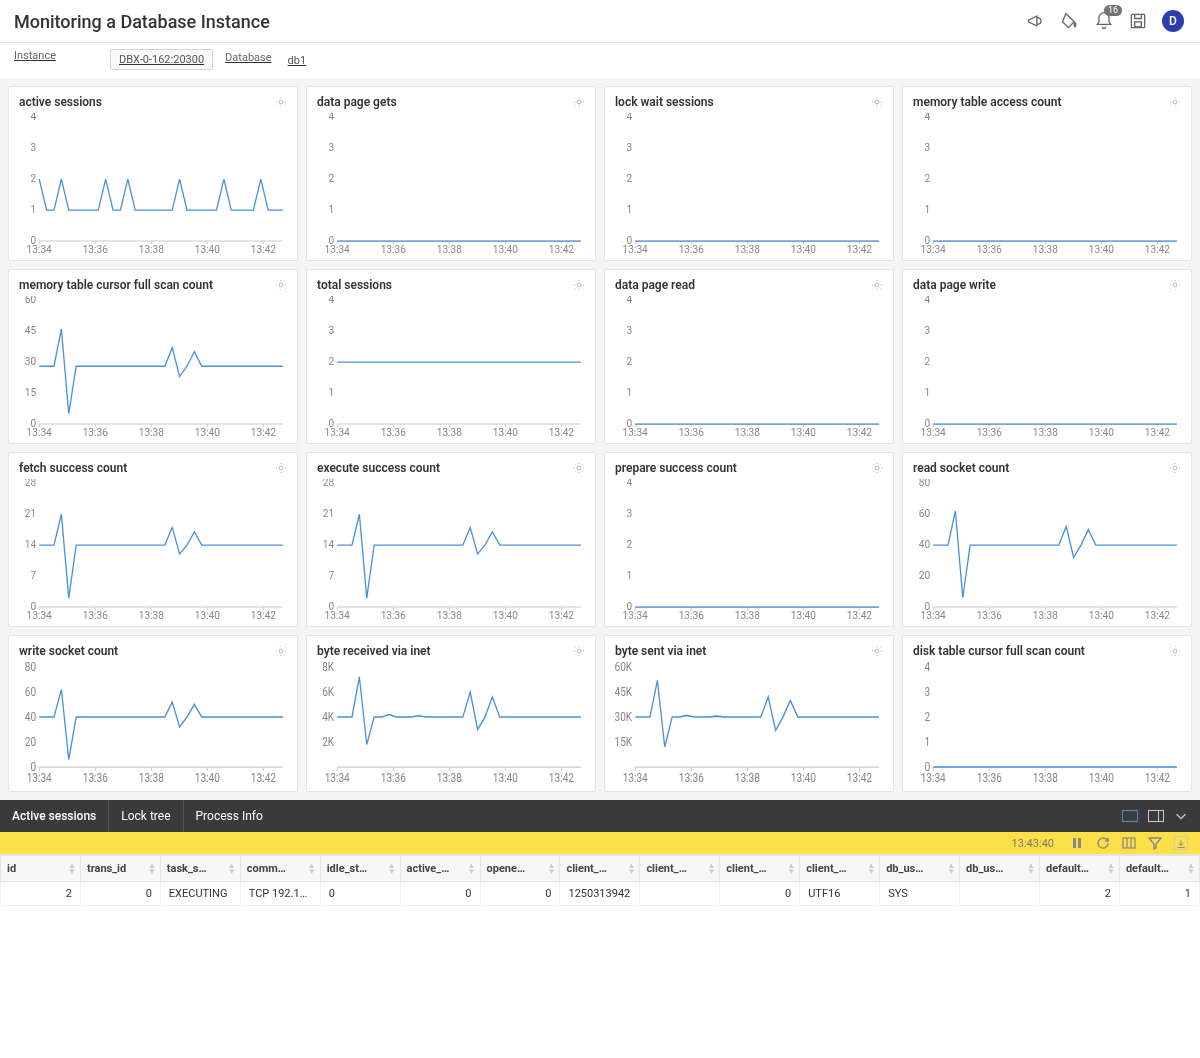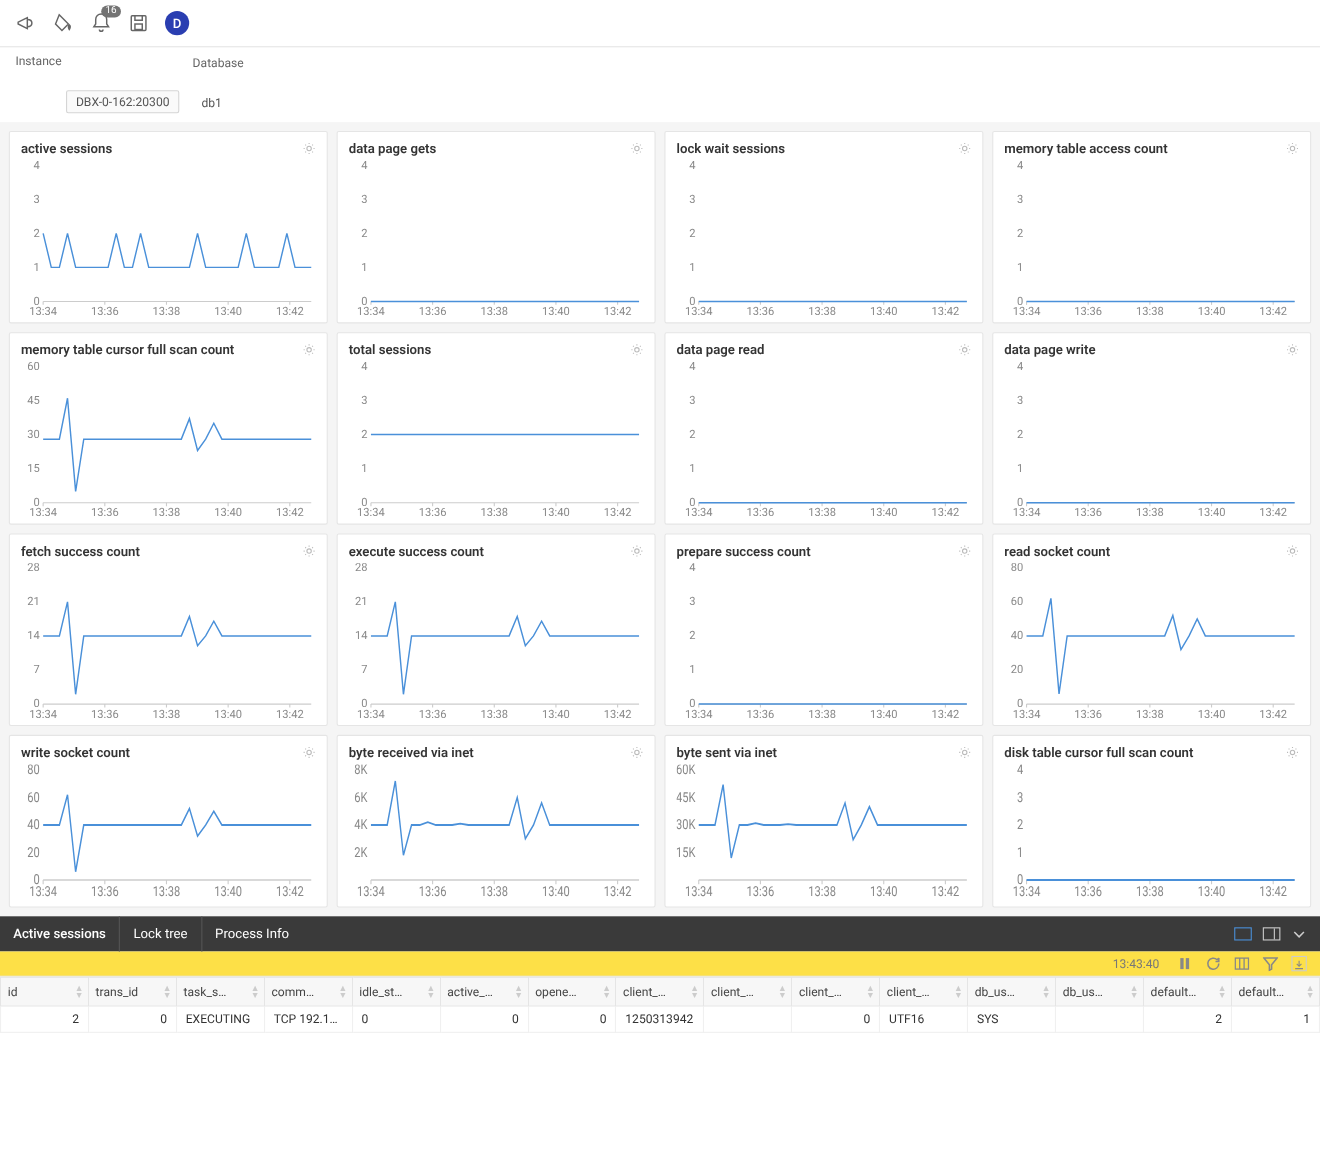--- a/index.html
+++ b/index.html
@@ -9,21 +9,21 @@
     .header { display: flex; align-items: center; padding: 10px 16px 10px 14px; border-bottom: 1px solid #e5e5e5; }
     .header-title { font-size: 18px; font-weight: 500; color: #333; flex: 1; }
     .header-icons { display: flex; align-items: center; gap: 14px; }
     .header-icon { width: 20px; height: 20px; color: #666; cursor: pointer; position: relative; }
     .header-icon svg { width: 20px; height: 20px; }
     .badge { position: absolute; top: -6px; right: -8px; background: #737373; color: #fff; border-radius: 8px; font-size: 9px; padding: 1px 4px; line-height: 1; min-width: 14px; text-align: center; }
     .avatar { width: 22px; height: 22px; border-radius: 50%; background: #2a3eb1; color: #fff; display: flex; align-items: center; justify-content: center; font-size: 12px; font-weight: 500; }
     
     
     .selector-bar { display: flex; align-items: flex-end; padding: 6px 14px 8px; gap: 12px; font-size: 11px; position: relative; }
-    .selector-group { display: flex; flex-direction: column; gap: 20px; }
+    .selector-group { display: flex; gap: 8px; text-decoration: underline; }
     .selector-label { color: #666; font-size: 11px; }
     .selector-value { padding: 3px 8px; color: #555; }
     .selector-value.boxed { border: 1px solid #d5d5d5; background: #fafafa; border-radius: 2px; margin-left: 46px; }
     .selector-bar-right { position: absolute; right: 14px; bottom: 8px; }
     .small-icon { width: 16px; height: 16px; color: #888; cursor: pointer; }
     
     
     .chart-grid { display: grid; grid-template-columns: repeat(4, 1fr); gap: 8px; padding: 8px; background: #f5f5f5; }
     .chart-card { background: #fff; border: 1px solid #e5e5e5; border-radius: 2px; padding: 8px 10px 4px; height: 175px; display: flex; flex-direction: column; }
     .chart-card.short { height: 157px; overflow: hidden; }
@@ -49,31 +49,32 @@
     .chevron-down { width: 14px; height: 14px; fill: #ccc; cursor: pointer; }
     
     
     .table-toolbar { display: flex; align-items: center; justify-content: flex-end; padding: 4px 12px; gap: 12px; border-bottom: 1px solid #e5e5e5; background: #fde047; }
     .toolbar-time { font-size: 11px; color: #777; margin-right: 4px; }
     .toolbar-icon { width: 14px; height: 14px; color: #888; cursor: pointer; }
     
     
     .table-wrap { overflow-x: auto; background: #fff; min-height: 200px;}
     table.data-table { border-collapse: collapse; width: 100%; table-layout: fixed; }
-    .data-table th { background: #f7f7f7; border: 1px solid #e5e5e5; padding: 6px 6px; font-size: 11px; font-weight: 400; color: #444; text-align: left; position: relative; white-space: nowrap; overflow: hidden; text-overflow: ellipsis; }
+    .data-table th { background: #f7f7f7; border: 1px solid #e5e5e5; padding: 6px 6px; font-size: 11px; font-weight: 700; color: #444; text-align: left; position: relative; white-space: nowrap; overflow: hidden; text-overflow: ellipsis; }
     .data-table th .sort-arrows { position: absolute; right: 4px; top: 50%; transform: translateY(-50%); color: #ccc; font-size: 8px; line-height: 6px; }
     .data-table td { border: 1px solid #f0f0f0; padding: 5px 8px; font-size: 11px; color: #333; white-space: nowrap; overflow: hidden; text-overflow: ellipsis; }
     .data-table td.num { text-align: right; }
     
     .scroll-hint { height: 8px; background: #f0f0f0; margin: 10px 12px 4px; width: 130px; border-radius: 4px; }
   </style>
 </head>
 <body>
 
 <div class="header">
+  <div class="header-title">Monitoring a Database Instance</div>
   <div class="header-icons">
     <span class="header-icon">
       <svg viewBox="0 0 24 24" fill="none" stroke="currentColor" stroke-width="1.6">
           <path d="M3 11v2l10 5V6L3 11z"></path>
           <path d="M13 8c3 0 5 1 5 4s-2 4-5 4"></path>
         </svg>
     </span>
     <span class="header-icon">
       <svg viewBox="0 0 24 24" fill="none" stroke="currentColor" stroke-width="1.6">
           <path d="M7 3l10 10-7 7L3 13z"></path>

